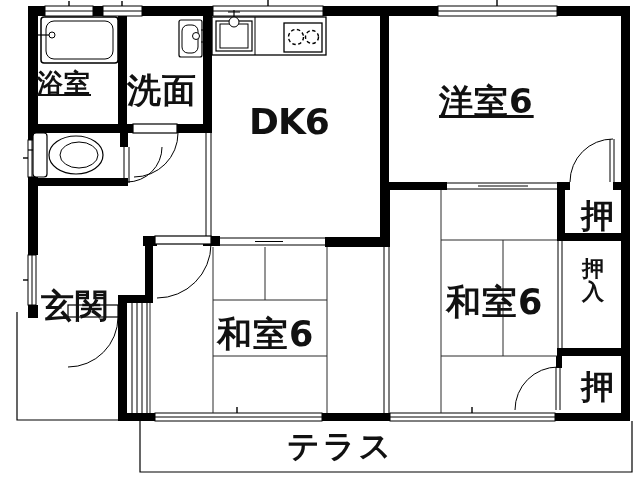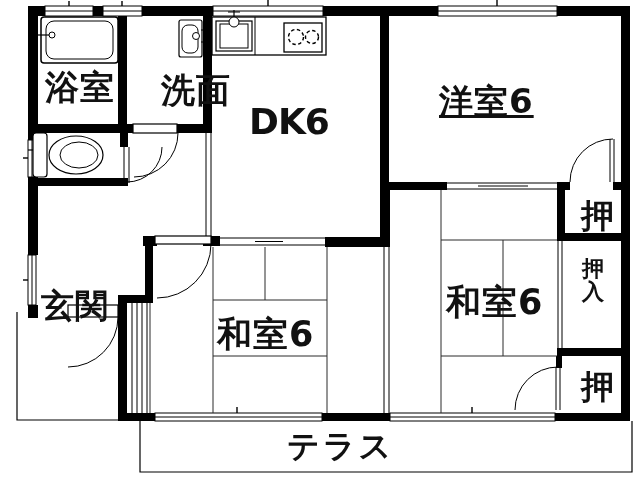--- a/index.html
+++ b/index.html
@@ -205,23 +205,23 @@
       <line x1="228" y1="12" x2="240" y2="12" stroke-width="1"></line>
     </g>
 
     <g stroke="#000" fill="none">
       <rect x="284" y="23" width="38" height="29" stroke-width="1.3"></rect>
       <circle cx="296" cy="37" r="7.5" stroke-width="1.4" stroke-dasharray="3.5,2.5"></circle>
       <circle cx="312" cy="37" r="6.5" stroke-width="1.4" stroke-dasharray="3.5,2.5"></circle>
     </g>
   </svg>
 
-  <div class="room-label" style="left:45px;top:70px;font-size:34px;">浴室</div>
-
-  <div class="room-label" style="left:138px;top:73px;font-size:34px;padding-left:23px;">洗面</div>
+  <div class="room-label" style="left:37px;top:70px;font-size:26px;text-decoration:underline;">浴室</div>
+
+  <div class="room-label" style="left:127px;top:73px;font-size:34px;">洗面</div>
 
   <div class="room-label latin" style="left:249px;top:104px;font-size:36px;">DK6</div>
 
   <div class="room-label" style="left:439px;top:84px;font-size:34px;text-decoration:underline;">洋室6</div>
 
   <div class="room-label" style="left:446px;top:285px;font-size:35px;">和室6</div>
 
   <div class="room-label" style="left:217px;top:317px;font-size:35px;">和室6</div>
 
   <div class="room-label" style="left:41px;top:289px;font-size:33px;">玄関</div>

